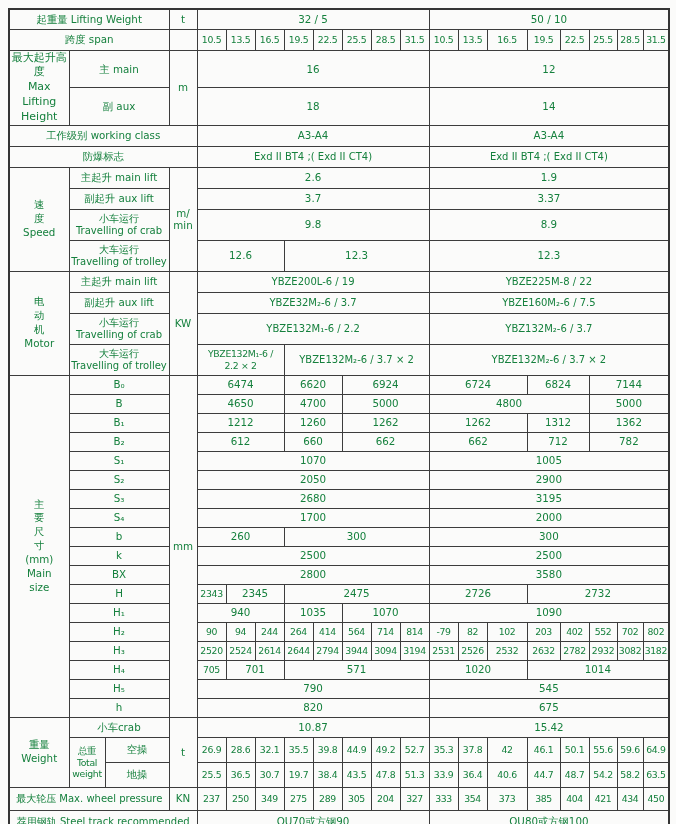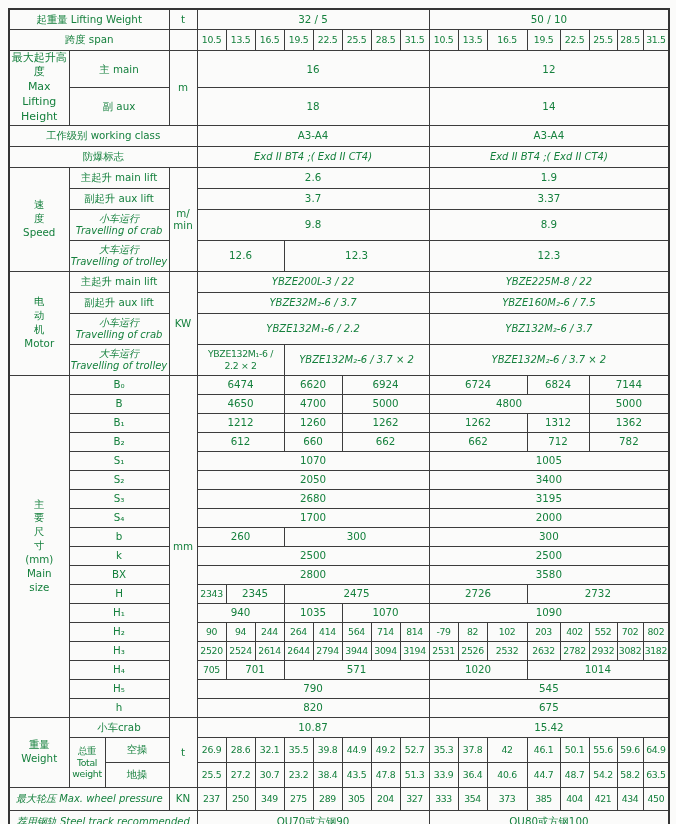--- a/index.html
+++ b/index.html
@@ -2,21 +2,21 @@
 <html><head>
 <meta charset="utf-8">
 <style>
   html,body{margin:0;padding:0;background:#fbfbfa;width:676px;height:824px;overflow:hidden;}
   .page{padding:8px 0 0 8px;}
   table{border-collapse:collapse;table-layout:fixed;width:660px;border:2px solid #353535;
         font-family:"DejaVu Sans","Liberation Sans",sans-serif;color:#15803d;}
   td{border:1px solid #3c3c3c;text-align:center;vertical-align:middle;padding:0;
      font-size:10.3px;line-height:1.22;white-space:pre-line;overflow:hidden;}
   .fs9{font-size:9.3px;letter-spacing:-0.3px;}
-  .fs10{font-size:10px;font-style:italic;}
+  .fs10{font-size:10px;}
   .fs95{font-size:11px;}
   .grp{line-height:1.35;}
   .pre{white-space:pre;}
   tr.r20{height:20px}tr.r21{height:21px}tr.r31{height:31px}
   tr.r19{height:19px}tr.r25{height:25px}tr.r23{height:23px}
 </style>
 </head>
 <body>
 
 <div class="page">
@@ -129,21 +129,21 @@
   <td colspan="8">12.3</td>
 </tr>
 
 <tr class="r21">
   <td rowspan="4" class="grp">电
 动
 机
 Motor</td>
   <td colspan="2">主起升  main lift</td>
   <td rowspan="4">KW</td>
-  <td colspan="8" class="fs10">YBZE200L-3 / 22</td>
+  <td colspan="8" class="fs10">YBZE200L-6 / 19</td>
   <td colspan="8" class="fs10">YBZE225M-8 / 22</td>
 </tr>
 <tr class="r21">
   <td colspan="2">副起升 aux lift</td>
   <td colspan="8" class="fs10">YBZE32M₂-6 / 3.7</td>
   <td colspan="8" class="fs10">YBZE160M₂-6 / 7.5</td>
 </tr>
 <tr class="r31">
   <td colspan="2" class="fs10">小车运行
 Travelling of crab</td>
@@ -203,21 +203,21 @@
   <td colspan="3">782</td>
 </tr>
 <tr class="r19">
   <td colspan="2">S₁</td>
   <td colspan="8">1070</td>
   <td colspan="8">1005</td>
 </tr>
 <tr class="r19">
   <td colspan="2">S₂</td>
   <td colspan="8">2050</td>
-  <td colspan="8">3400</td>
+  <td colspan="8">2900</td>
 </tr>
 <tr class="r19">
   <td colspan="2">S₃</td>
   <td colspan="8">2680</td>
   <td colspan="8">3195</td>
 </tr>
 <tr class="r19">
   <td colspan="2">S₄</td>
   <td colspan="8">1700</td>
   <td colspan="8">2000</td>
@@ -336,23 +336,23 @@
   <td class="fs9">42</td>
   <td class="fs9">46.1</td>
   <td class="fs9">50.1</td>
   <td class="fs9">55.6</td>
   <td class="fs9">59.6</td>
   <td class="fs9">64.9</td>
 </tr>
 <tr class="r25">
   <td>地操</td>
   <td class="fs9">25.5</td>
-  <td class="fs9">27.2</td>
+  <td class="fs9">36.5</td>
   <td class="fs9">30.7</td>
-  <td class="fs9">23.2</td>
+  <td class="fs9">19.7</td>
   <td class="fs9">38.4</td>
   <td class="fs9">43.5</td>
   <td class="fs9">47.8</td>
   <td class="fs9">51.3</td>
   <td class="fs9">33.9</td>
   <td class="fs9">36.4</td>
   <td class="fs9">40.6</td>
   <td class="fs9">44.7</td>
   <td class="fs9">48.7</td>
   <td class="fs9">54.2</td>

